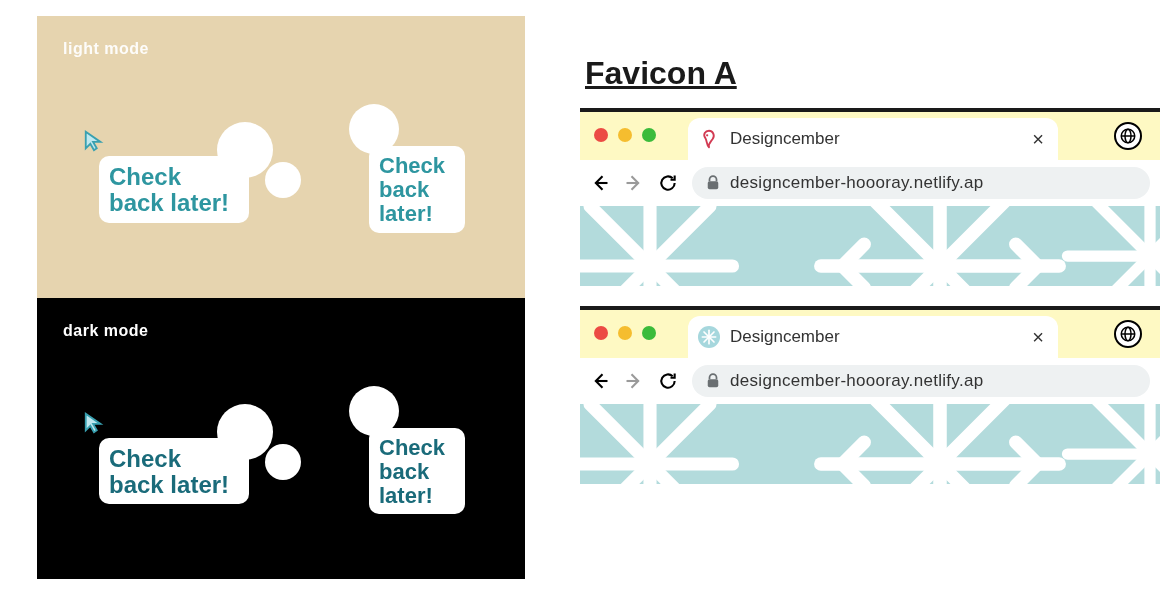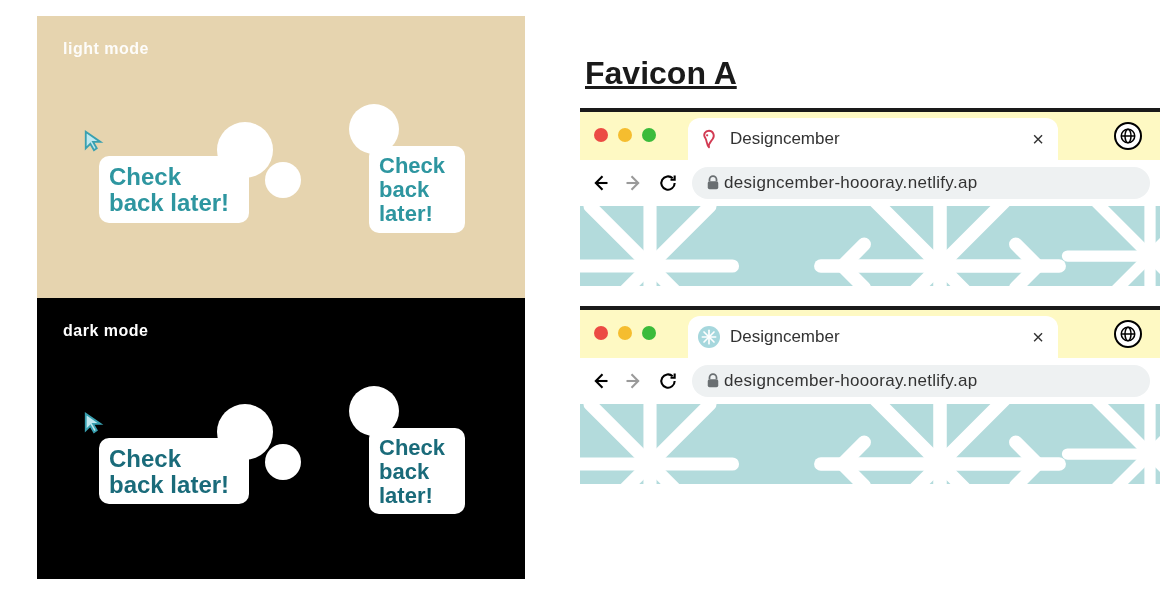--- a/index.html
+++ b/index.html
@@ -34,21 +34,21 @@
   .dot.r{background:#ec4b44;} .dot.y{background:#f5bd2f;} .dot.g{background:#3bbb3b;}
   .tab { position:absolute; left:108px; top:6px; height:42px; width:370px; background:#fff; border-radius:12px 12px 0 0; display:flex; align-items:center; padding:0 14px 0 10px; }
   .favicon-slot { width:22px; height:22px; border-radius:50%; margin-right:10px; display:flex; align-items:center; justify-content:center; flex:none; }
   .tab-title { font-size:17px; color:#333; flex:1; }
   .tab-close { font-size:20px; color:#333; font-weight:300; flex:none; }
   .globe-slot { position:absolute; right:18px; top:10px; width:28px; height:28px; border:2px solid #000; border-radius:50%; background:#fff; display:flex; align-items:center; justify-content:center; }
   .navbar { height:46px; background:#fff; display:flex; align-items:center; padding:0 10px; gap:14px; }
   .nav-icon { width:20px; height:20px; display:flex; align-items:center; justify-content:center; }
   .navbar .back svg, .navbar .reload svg { stroke:#000; }
   .navbar .fwd svg { stroke:#9a9a9a; }
-  .urlbar { flex:1; height:32px; background:#eef1f2; border-radius:16px; display:flex; align-items:center; padding:0 14px; gap:4px; }
+  .urlbar { flex:1; height:32px; background:#eef1f2; border-radius:16px; display:flex; align-items:center; padding:0 14px; gap:10px; }
   .lock { width:14px; height:16px; }
   .url-text { font-size:17px; color:#333; letter-spacing:.3px; white-space:nowrap; overflow:hidden; }
   .content-bg { height:84px; background:#b3dbdc; position:relative; overflow:hidden; }
   .page-flake { position:absolute; }
 </style>
 </head>
 <body>
 
 <div class="canvas">
 

